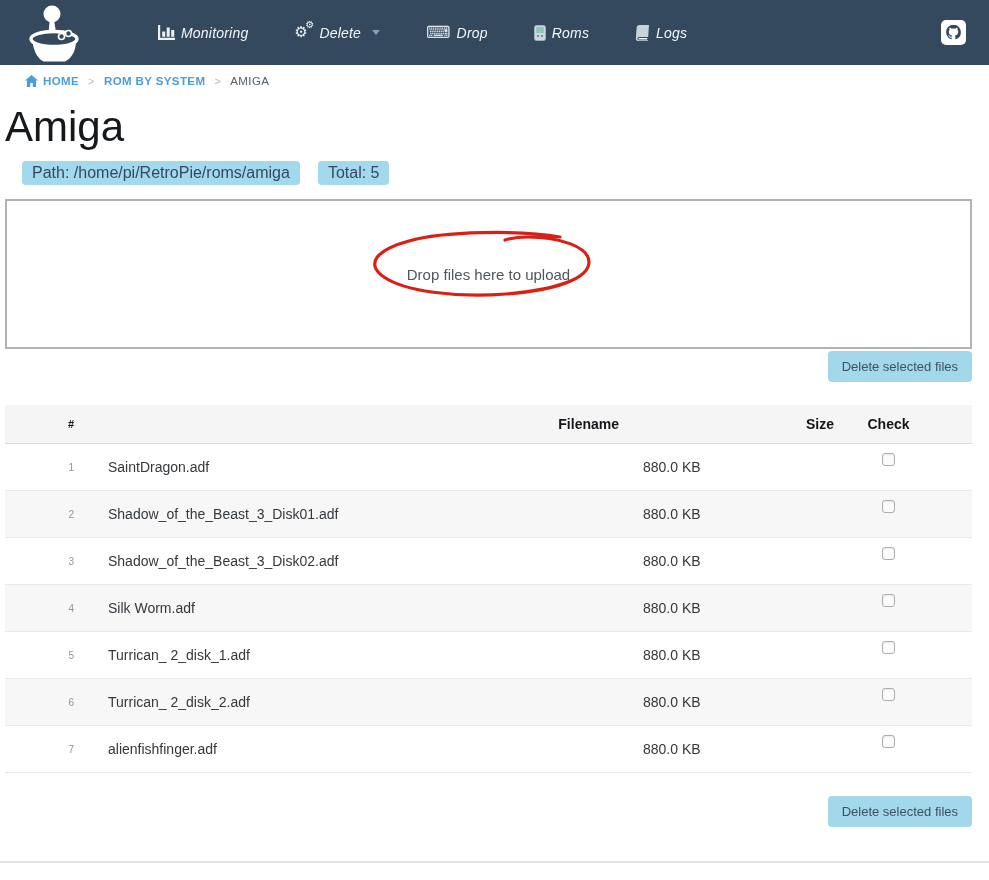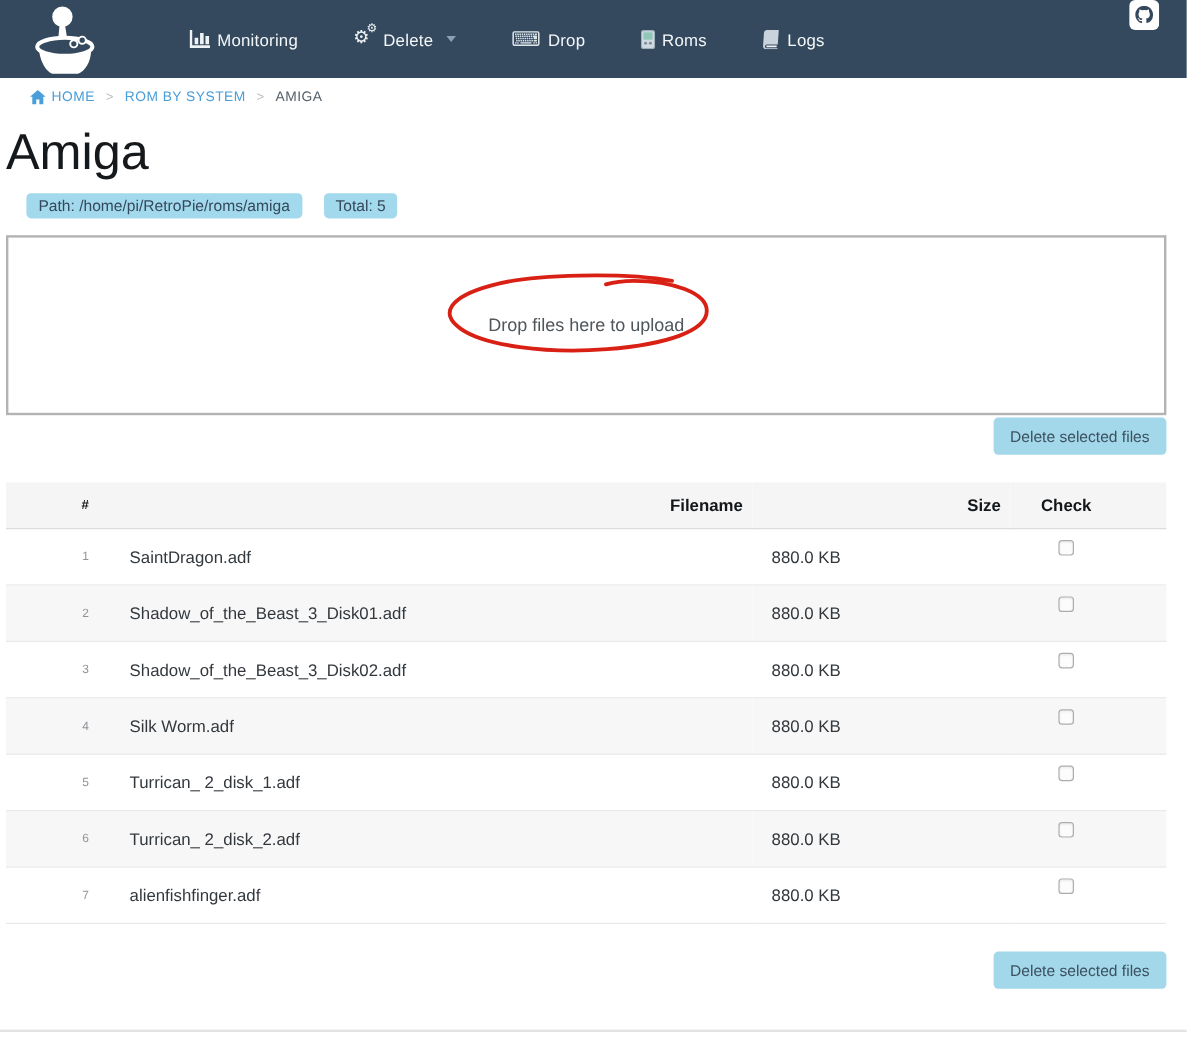--- a/index.html
+++ b/index.html
@@ -1,49 +1,49 @@
 <!DOCTYPE html>
 <html><head>
 <meta charset="utf-8">
 <style>
   * { box-sizing: border-box; margin: 0; padding: 0; }
   html,body { width: 989px; height: 880px; overflow: hidden; background: #fff;
     font-family: "Liberation Sans", "DejaVu Sans", sans-serif; }
 
   
-  .navbar { height: 65px; background: #34495e; display: flex; 
-    padding: 0 17px; }
+  .navbar { height: 65px; background: #34495e; display: flex; align-items: center;
+    padding: 0 17px; font-style: italic; }
   .brand { display: flex; align-items: center; margin-left: 8px; text-decoration: none; }
   .nav-menu { display: flex; list-style: none; margin-left: 52px; align-items: center; }
   .nav-item { display: flex; align-items: center; gap: 6px; color: #f4f7f9;
     font-size: 14px; padding: 0 23px; cursor: pointer; white-space: nowrap; }
   .nav-item .txt { letter-spacing: .2px; }
   .caret { width: 0; height: 0; border-left: 4.5px solid transparent;
     border-right: 4.5px solid transparent; border-top: 5px solid #8ba0b3; margin-left: 5px; }
   .gear-wrap { position: relative; width: 19px; height: 17px; color:#eef2f5; }
   .gear-big { position:absolute; left:0; top:-1px; font-size:15px; line-height:17px; }
   .gear-small { position:absolute; right:-1px; top:-4px; font-size:10px; line-height:10px; }
   .kbd-glyph { font-size: 17px; line-height: 16px; color:#dde5ea; }
   .github { margin-left: auto; margin-right: 6px; display:flex; }
 
   
   .container { width: 967px; margin-left: 5px; position: relative; }
 
   .breadcrumb { list-style: none; display: flex; align-items: center; gap: 9px;
     padding: 10px 20px 6px 20px; font-size: 11.5px; letter-spacing: .4px; }
   .breadcrumb a { color: #4a9ed9; text-decoration: none; display: flex;
-    align-items: flex-end; gap: 5px; }
+    align-items: flex-end; gap: 5px; font-weight: bold; }
   .crumb-sep { color: #b8bcc0; font-size: 11px; }
   .crumb-current { color: #55606a; }
 
   h1.page-title { font-size: 42px; font-weight: 400; color: #16191c;
     margin: 12px 0 12px 0; line-height: 1.05; }
 
   .badges { margin-left: 17px; display: flex; gap: 18px; }
-  .badge { background: #a2d9ec; color: #35495c; font-size: 13px;
+  .badge { background: #a2d9ec; color: #35495c; font-size: 16px;
     padding: 4px 10px; border-radius: 4px; line-height: 1; display:inline-block; }
 
   
   .dropzone { margin-top: 14px; height: 150px; border: 2px solid #b3b3b3;
     background: #fff; position: relative; display: flex; align-items: center;
     justify-content: center; cursor: pointer; }
   .dropzone-msg { color: #4f565c; font-size: 15px; }
   .annotation-svg { position: absolute; left: 0; top: 0; width: 100%; height: 100%;
     pointer-events: none; }
 

